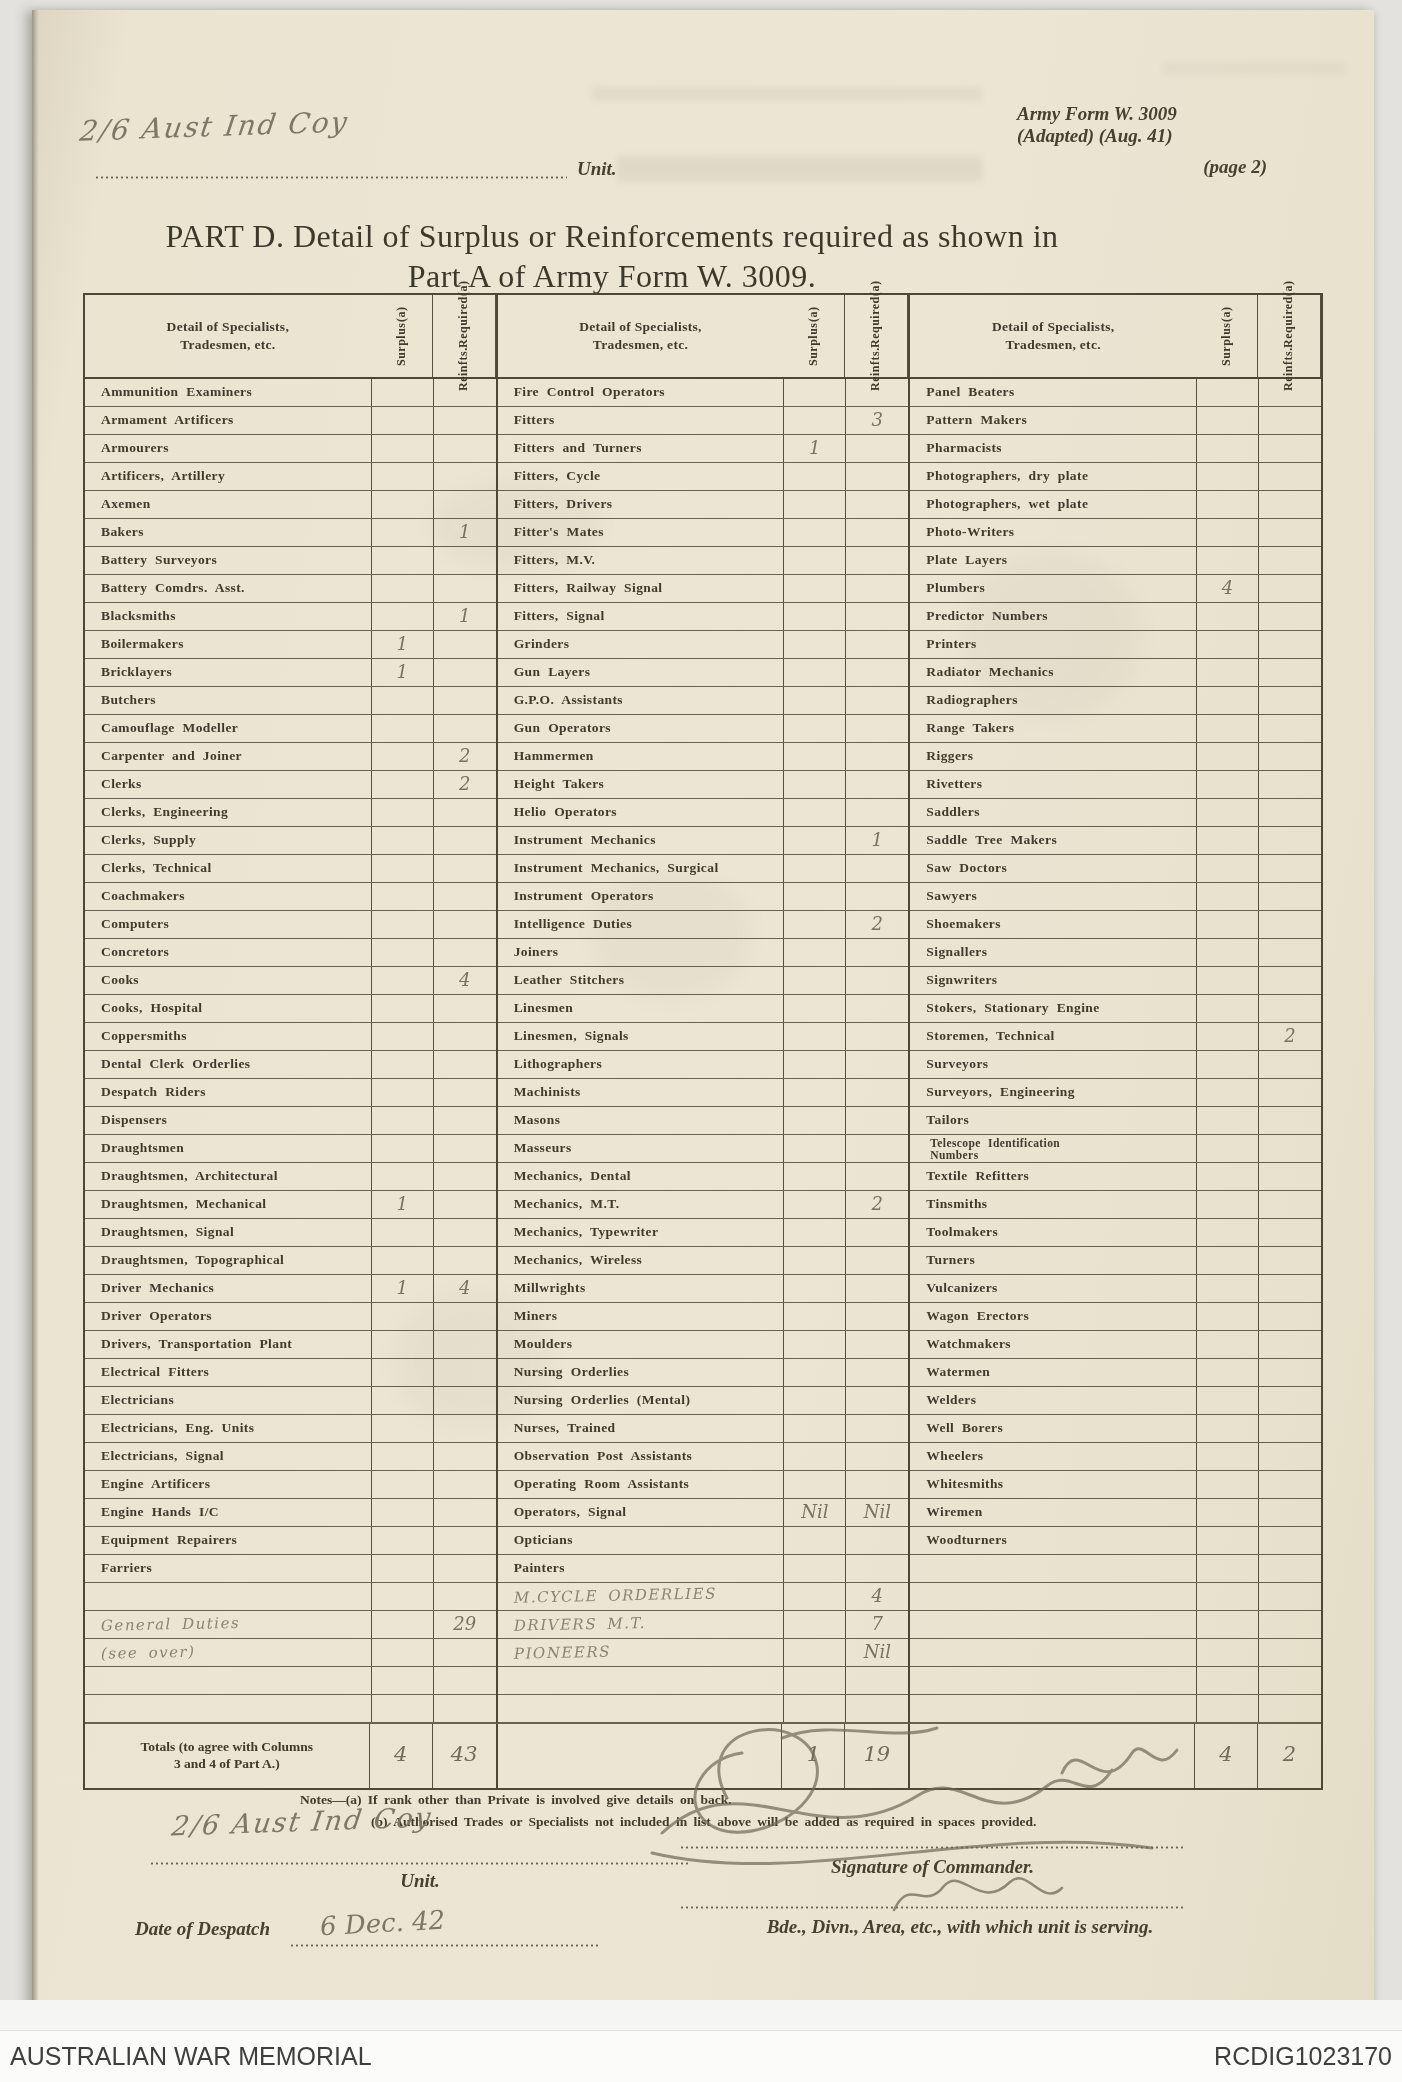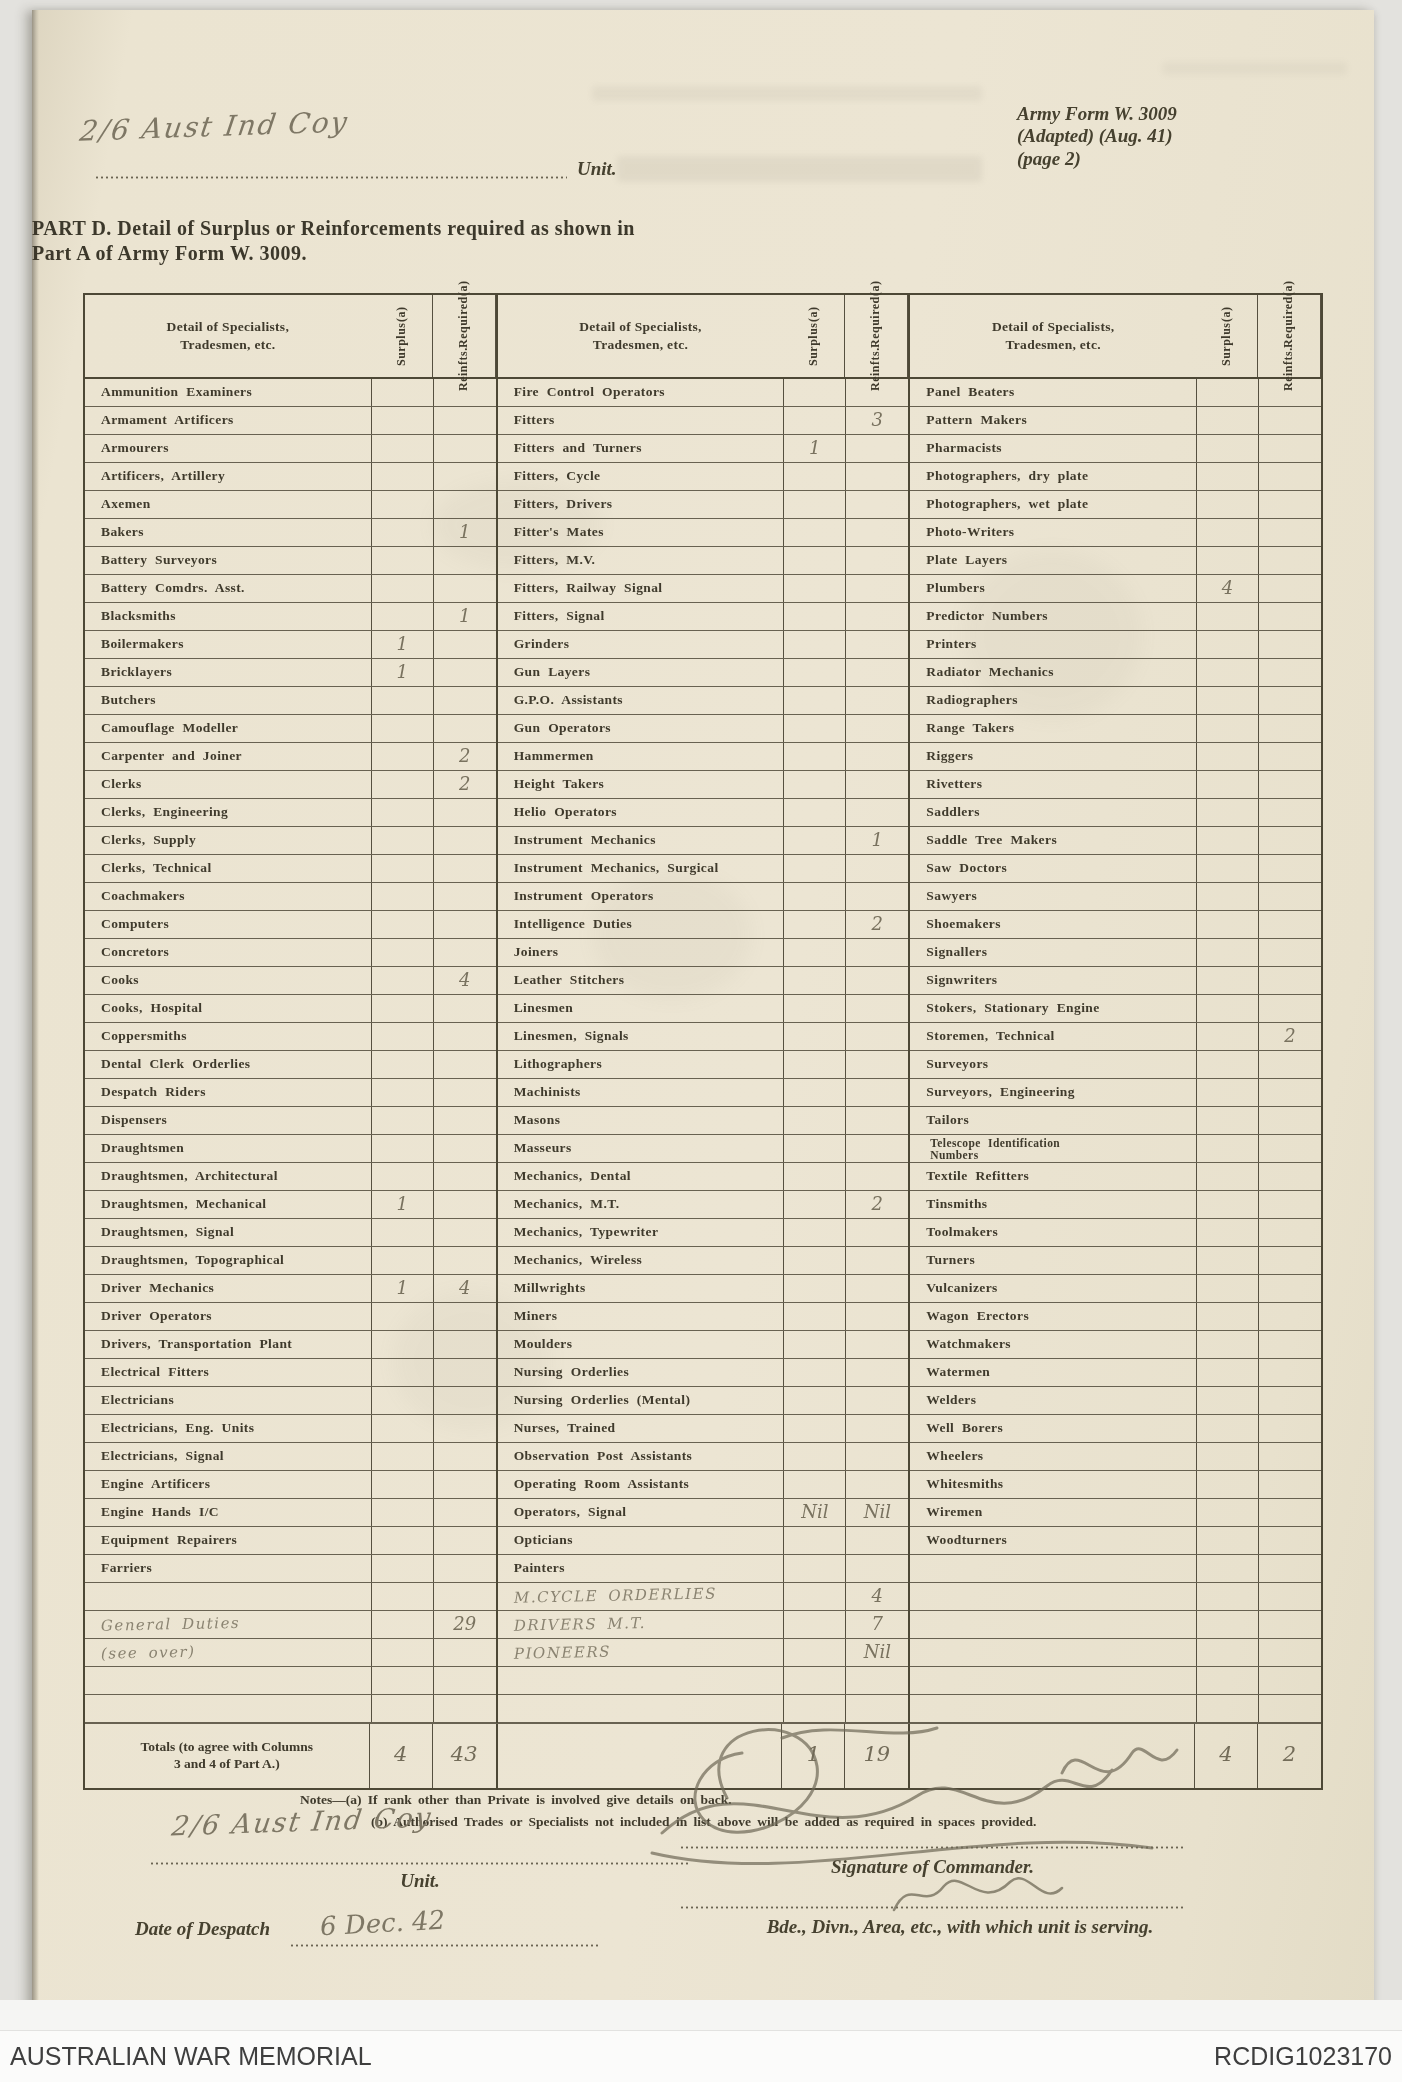--- a/index.html
+++ b/index.html
@@ -21,32 +21,32 @@
     background:linear-gradient(100deg,#ddd5c0 0%,#ebe4d1 6%,#ece5d3 55%,#e8e1cd 88%,#e3dcc6 100%);
     box-shadow:-7px 0 10px rgba(60,55,45,.25), 0 3px 8px rgba(60,55,45,.2);
   }
   .paper-edge{position:absolute;left:0;top:0;bottom:0;width:7px;
     background:linear-gradient(90deg,#9a9485,#c9c2af 60%,rgba(201,194,175,0));}
   .ghost{position:absolute;background:#857f70;filter:blur(3px);border-radius:4px;}
   .blob{position:absolute;border-radius:50%;filter:blur(9px);background:#8d8775;}
   
   .form-ref{position:absolute;left:985px;top:93px;width:250px;
     font-style:italic;font-weight:700;font-size:19px;line-height:1.18;color:#46412f;}
-  .form-ref .ref3{text-align:left;}
+  .form-ref .ref3{text-align:right;margin-top:8px;}
   .hw{font-family:"DejaVu Serif",serif;font-style:italic;color:#7e7765;}
   .unit-top-value{position:absolute;left:48px;top:100px;font-size:28px;
     transform:rotate(-2deg) skewX(-10deg);letter-spacing:2px;}
   .dotline{position:absolute;height:3px;
     background-image:radial-gradient(circle at 2px 1.5px,#6b6452 1px,rgba(0,0,0,0) 1.2px);
     background-size:5px 3px;background-repeat:repeat-x;}
   .unit-top-line{left:63px;top:166px;width:472px;}
   .unit-top-label{position:absolute;left:545px;top:148px;font-style:italic;font-weight:700;
     font-size:19px;color:#46412f;}
-  .title{position:absolute;left:0;top:206px;width:1160px;text-align:left;
-    font-weight:700;font-size:20px;color:#3c382b;letter-spacing:.5px;line-height:1.25;}
+  .title{position:absolute;left:0;top:206px;width:1160px;text-align:center;
+    font-weight:400;font-size:32px;color:#3c382b;letter-spacing:.5px;line-height:1.25;}
   
   .dtable{position:absolute;left:51px;top:283px;width:1240px;border:2px solid #4d4836;
     box-sizing:border-box;background:rgba(255,255,255,0.0);}
   .thead{display:flex;height:82px;border-bottom:2px solid #4d4836;}
   .tbodyrow{display:flex;}
   .hgroup{flex:1 1 0;display:flex;border-right:2px solid #4d4836;box-sizing:border-box;}
   .hgroup:last-child{border-right:none;}
   .hname{flex:1 1 0;display:flex;align-items:center;justify-content:center;
     flex-direction:column;font-weight:700;font-size:13.5px;color:#3f3a2c;
     line-height:1.3;letter-spacing:.3px;}

